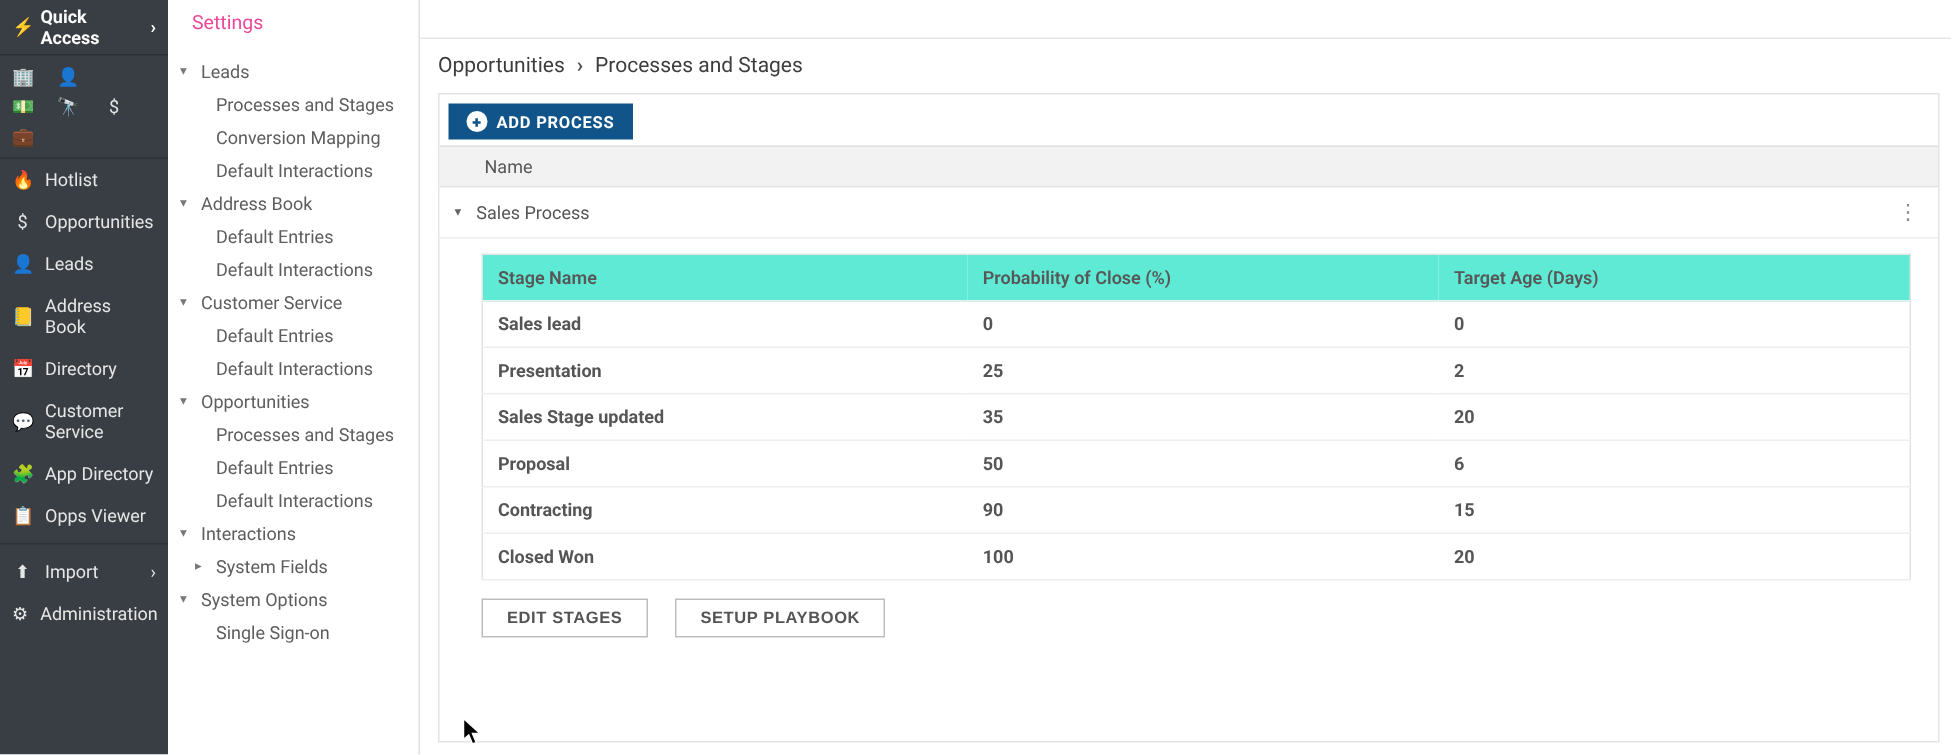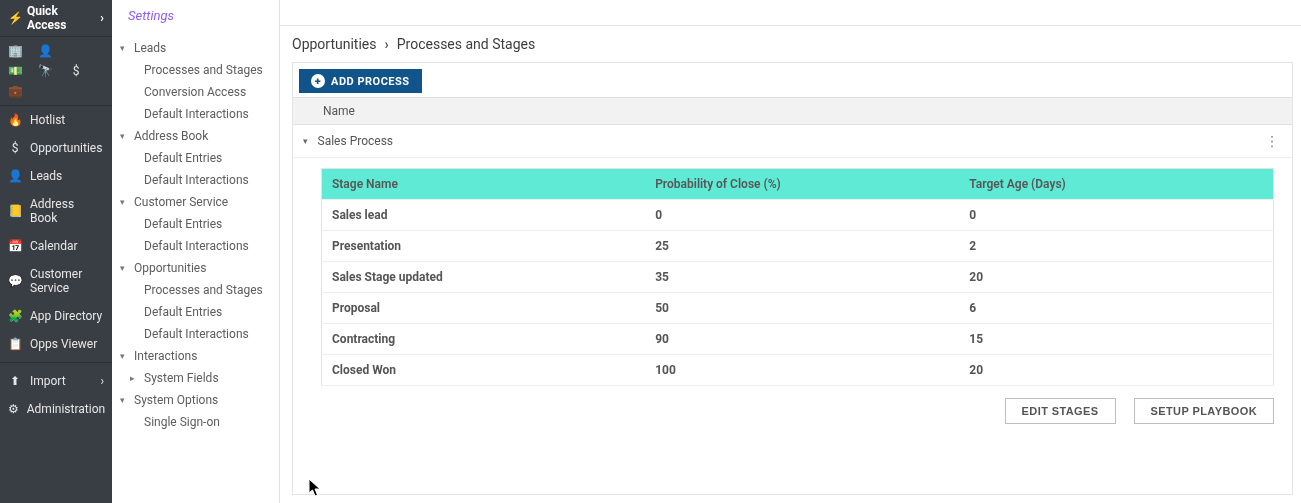--- a/index.html
+++ b/index.html
@@ -55,24 +55,23 @@
   .rail-item .chev { margin-left: auto; }
 
   
   .tree-panel {
     width: 168px;
     border-right: 1px solid #e0e0e0;
     background: #fff;
     padding-top: 4px;
   }
   .settings-title {
-    color: #8b5cf6;
+    color: #ec4899;
     padding: 4px 8px 8px 16px;
     font-size: 13px;
-    font-style: italic;
   }
   .tree { padding-top: 6px; }
   .tree-node {
     display: flex;
     align-items: center;
     padding: 2px 2px 2px 8px;
     line-height: 18px;
     cursor: pointer;
     color: #5d5d5d;
   }
@@ -167,21 +166,21 @@
   .stages-table th {
     background: #5eead4;
     font-weight: 600;
     color: #575757;
   }
   .stages-table th:nth-child(1), .stages-table td:nth-child(1){ width: 34%;}
   .stages-table th:nth-child(2), .stages-table td:nth-child(2){ width: 33%;}
   .stages-table th:nth-child(3), .stages-table td:nth-child(3){ width: 33%;}
   .stage-buttons {
     display: flex;
-    justify-content: flex-end;
+    justify-content: flex-start;
     gap: 18px;
     padding: 12px 0 8px 0;
   }
   .btn-outline {
     border: 1px solid #bdbdbd;
     background: #fff;
     padding: 6px 16px;
     font-size: 11px;
     letter-spacing: 0.4px;
     color: #545454;
@@ -234,21 +233,21 @@
       <div class="rail-item">
         <span class="ico">👤</span>
         <span>Leads</span>
       </div>
       <div class="rail-item">
         <span class="ico">📒</span>
         <span>Address Book</span>
       </div>
       <div class="rail-item">
         <span class="ico">📅</span>
-        <span>Calendar</span>
+        <span>Directory</span>
       </div>
       <div class="rail-item">
         <span class="ico">💬</span>
         <span>Customer Service</span>
       </div>
       <div class="rail-item">
         <span class="ico">🧩</span>
         <span>App Directory</span>
       </div>
       <div class="rail-item">
@@ -274,21 +273,21 @@
   <div class="settings-title">Settings</div>
   <div class="tree" id="tree-root">
       <div class="tree-node">
         <span class="caret">▾</span>
         <span>Leads</span>
       </div>
       <div class="tree-node child">
         <span>Processes and Stages</span>
       </div>
       <div class="tree-node child">
-        <span>Conversion Access</span>
+        <span>Conversion Mapping</span>
       </div>
       <div class="tree-node child">
         <span>Default Interactions</span>
       </div>
       <div class="tree-node">
         <span class="caret">▾</span>
         <span>Address Book</span>
       </div>
       <div class="tree-node child">
         <span>Default Entries</span>

